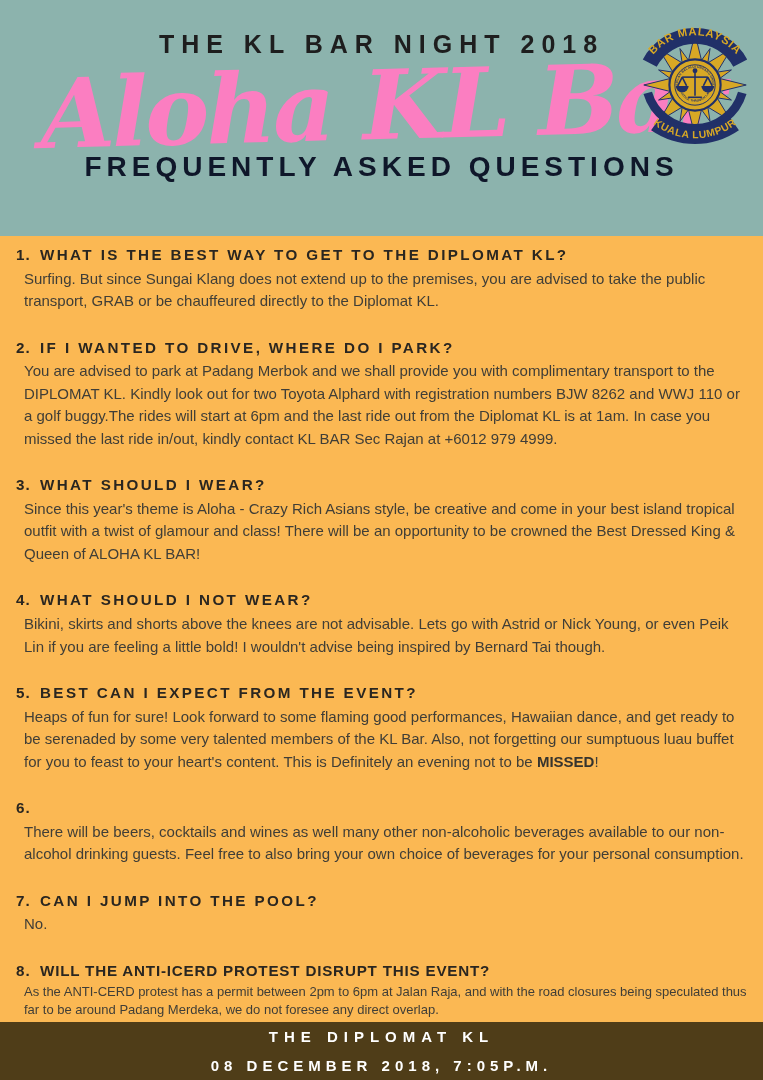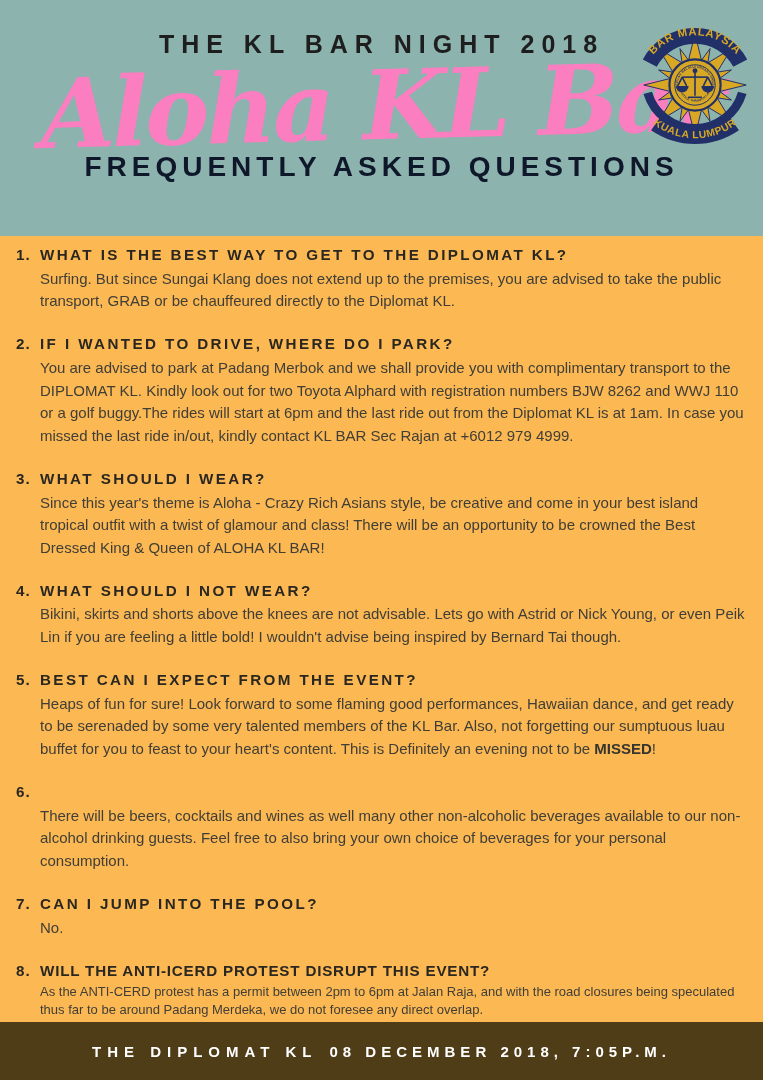--- a/index.html
+++ b/index.html
@@ -74,38 +74,39 @@
     font-weight: 700;
     letter-spacing: 2.4px;
     line-height: 1.3;
     color: #2a2620;
     margin-bottom: 3px;
     white-space: nowrap;
   }
   .q-num { width: 24px; flex: 0 0 24px; letter-spacing: 1px; }
   .question.tight { letter-spacing: 0.8px; }
   .answer {
-    margin-left: 24px;
+    margin-left: 8px;
     font-size: 15px;
     line-height: 1.5;
     color: #403E37;
   }
   .answer.small {
     font-size: 13px;
     line-height: 1.33;
   }
   .answer.small + .answer.small { margin-top: 10px; }
   .answer strong { font-weight: 700; color: #36342e; }
 
   
   .footer {
     height: 58px;
     background: #4F3D18;
     color: #ffffff;
     display: flex;
+    flex-direction: column;
     align-items: center;
     justify-content: center;
     gap: 12px;
   }
   .footer-line1 {
     font-size: 15px;
     font-weight: 700;
     letter-spacing: 6px;
     white-space: nowrap;
   }

